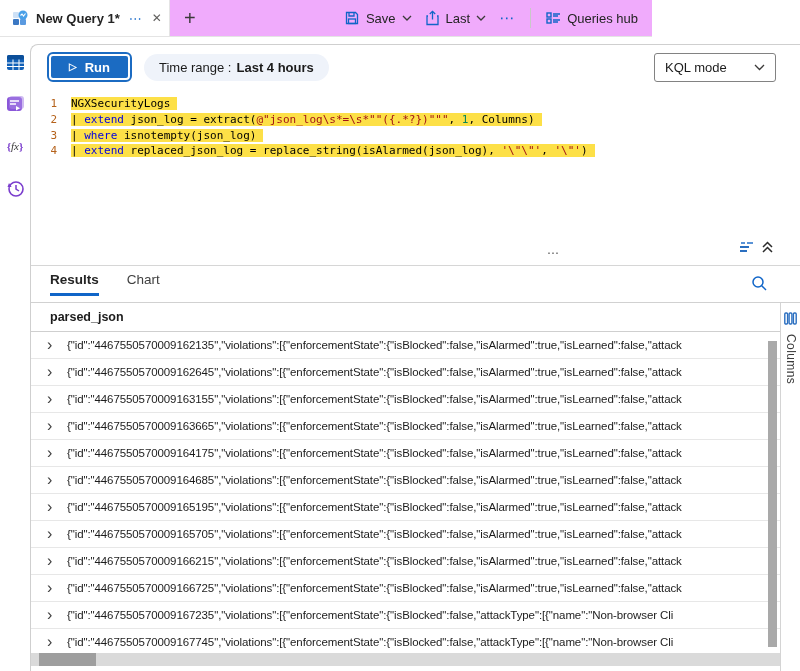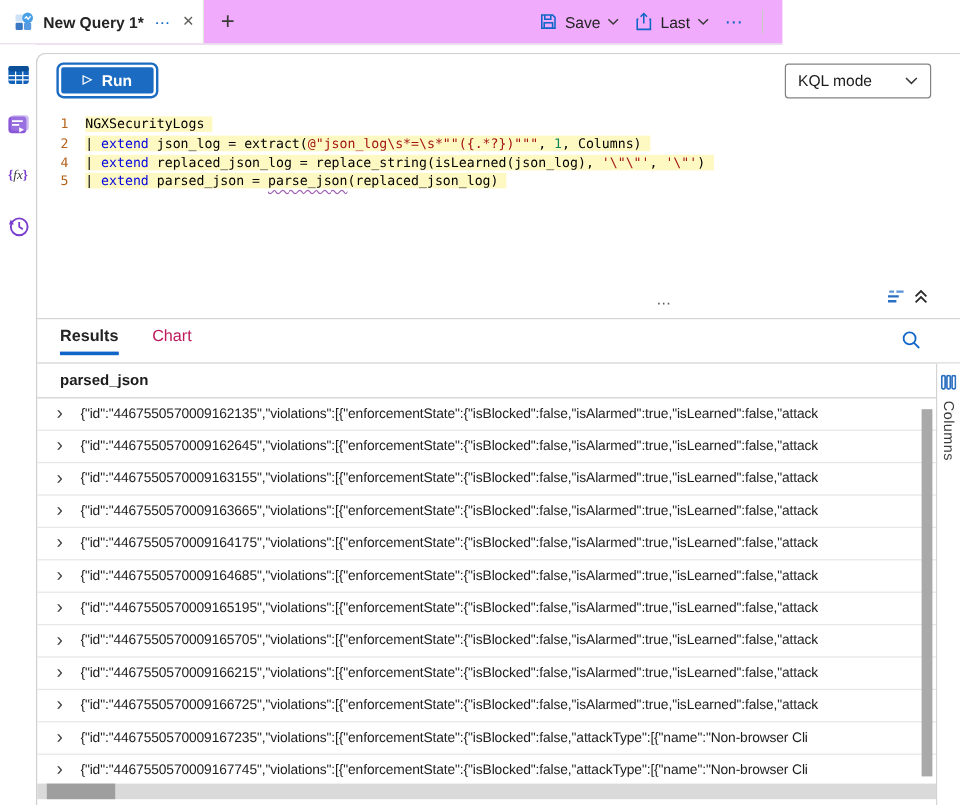--- a/index.html
+++ b/index.html
@@ -51,41 +51,41 @@
     justify-content:space-between; padding:0 10px; font-size:13px; cursor:pointer;
     background:#fff; color:#1b1b1b; }
 
   
   .editor { position:absolute; left:0; top:44px; width:100%; height:150px;
     padding-top:7px; font-family:"DejaVu Sans Mono","Liberation Mono",monospace;
     font-size:11px; cursor:text; overflow:hidden; }
   .code-line { height:15.8px; line-height:15.8px; white-space:pre; }
   .ln { display:inline-block; width:40px; text-align:right; color:#b5621b;
     padding-right:14px; user-select:none; }
-  .sel { background:#fef9c3; padding-right:7px; }
+  .sel { background:#fde047; padding-right:7px; }
   .tk-kw { color:#0000e0; }
   .tk-str { color:#a31515; }
   .tk-num { color:#098658; }
   .tk-plain { color:#000; }
   .tk-warn { color:#000; text-decoration:underline wavy #a05eb5 1px;
     text-underline-offset:3px; }
 
   
   .splitter { position:absolute; left:0; top:194px; width:100%; height:27px;
     border-bottom:1px solid #d6d6d6; }
   .collapse-ctl { position:absolute; right:26px; top:1px; display:flex;
     align-items:center; gap:5px; cursor:pointer; }
   .split-dots { position:absolute; left:516px; top:9px; color:#555;
     font-size:12px; letter-spacing:2px; cursor:row-resize; line-height:10px; }
 
   
   .rtabs { position:absolute; left:0; top:221px; width:100%; height:37px;
     border-bottom:1px solid #d1d1d1; display:flex; align-items:center;
     padding-left:19px; gap:28px; }
-  .rtab { font-size:13.5px; padding-bottom:9px; color:#be185d; cursor:pointer; }
+  .rtab { font-size:13.5px; padding-bottom:9px; color:#404040; cursor:pointer; }
   .rtab.active { font-weight:700; color:#242424; border-bottom:3px solid #1065c8;
     padding-bottom:6px; }
   .search-ic { position:absolute; right:32px; top:9px; cursor:pointer; }
 
   
   .ghead { position:absolute; left:0; top:258px; width:749px; height:29px;
     border-bottom:1px solid #cfcfcf; line-height:29px; padding-left:19px;
     font-size:12.5px; font-weight:700; color:#1b1b1b; }
 
   
@@ -159,20 +159,31 @@
       <span class="chev">
         <svg width="10" height="6" viewBox="0 0 10 6" fill="none" stroke="#3b3a39" stroke-width="1.3">
             <path d="M1 1 l4 4 l4 -4"></path>
           </svg>
       </span>
     </div>
     <div class="tb-btn" style="color:#1065c8; font-size:15px; letter-spacing:1px;">
       <span>⋯</span>
     </div>
     <div class="tb-divider"></div>
+    <div class="tb-btn">
+      <span>
+        <svg width="15" height="14" viewBox="0 0 15 14" fill="none" stroke="#1065c8" stroke-width="1.4">
+          <rect x="1" y="2" width="4" height="4"></rect>
+          <path d="M7 3 h7 M7 5 h5"></path>
+          <rect x="1" y="8" width="4" height="4"></rect>
+          <path d="M7 9 h7 M7 11 h5"></path>
+        </svg>
+      </span>
+      <span>Queries hub</span>
+    </div>
   </div>
 </div>
 
 <aside class="rail">
   <div class="ric">
     <svg width="19" height="17" viewBox="0 0 19 17">
       <rect x="1" y="1" width="17" height="15" rx="2" fill="#1160b7"></rect>
       <rect x="1" y="1" width="17" height="4.5" rx="2" fill="#0c4f99"></rect>
       <path d="M1 9 h17 M1 12.5 h17 M7 5.5 v10.5 M13 5.5 v10.5" stroke="#fff" stroke-width="1"></path>
     </svg>
@@ -195,36 +206,40 @@
   </div>
 </aside>
 
 <div class="panel">
 
   <div class="toolbar">
     <button class="run-btn">
       <span class="play">▷</span>
       <span>Run</span>
     </button>
+    <div class="pill">
+      <span>Time range :</span>
+      <b>Last 4 hours</b>
+    </div>
     <div class="mode-select">
       <span>KQL mode</span>
       <span>
         <svg width="11" height="7" viewBox="0 0 11 7" fill="none" stroke="#3b3a39" stroke-width="1.3">
             <path d="M1 1 l4.5 4.5 L10 1"></path>
           </svg>
       </span>
     </div>
   </div>
 
   <div class="editor">
     <div id="code-lines">
         <div class="code-line"><span class="ln">1</span><span class="sel"><span class="tk-plain">NGXSecurityLogs</span></span></div>
         <div class="code-line"><span class="ln">2</span><span class="sel"><span class="tk-plain">| </span><span class="tk-kw">extend</span><span class="tk-plain"> json_log = extract(</span><span class="tk-str">@"json_log\s*=\s*""({.*?})"""</span><span class="tk-plain">, </span><span class="tk-num">1</span><span class="tk-plain">, Columns)</span></span></div>
-        <div class="code-line"><span class="ln">4</span><span class="sel"><span class="tk-plain">| </span><span class="tk-kw">extend</span><span class="tk-plain"> replaced_json_log = replace_string(isLearned(json_log), </span><span class="tk-str">'\"\"'</span><span class="tk-plain">, </span><span class="tk-str">'\"'</span><span class="tk-plain">)</span></span></div>
-        <div class="code-line"><span class="ln">5</span><span class="sel"><span class="tk-plain">| </span><span class="tk-kw">extend</span><span class="tk-plain"> parsed_json = </span><span class="tk-warn">parse_json</span><span class="tk-plain">(replaced_json_log)</span></span></div>
+        <div class="code-line"><span class="ln">3</span><span class="sel"><span class="tk-plain">| </span><span class="tk-kw">where</span><span class="tk-plain"> isnotempty(json_log)</span></span></div>
+        <div class="code-line"><span class="ln">4</span><span class="sel"><span class="tk-plain">| </span><span class="tk-kw">extend</span><span class="tk-plain"> replaced_json_log = replace_string(isAlarmed(json_log), </span><span class="tk-str">'\"\"'</span><span class="tk-plain">, </span><span class="tk-str">'\"'</span><span class="tk-plain">)</span></span></div>
       </div>
   </div>
 
   <div class="splitter">
     <span class="split-dots">⋯</span>
     <div class="collapse-ctl">
       <span>
         <svg width="17" height="14" viewBox="0 0 17 14">
           <path d="M2 3 h4 M8 3 h6" stroke="#5a93d6" stroke-width="2"></path>
           <path d="M1 7 h9" stroke="#2b6fc0" stroke-width="2"></path>

